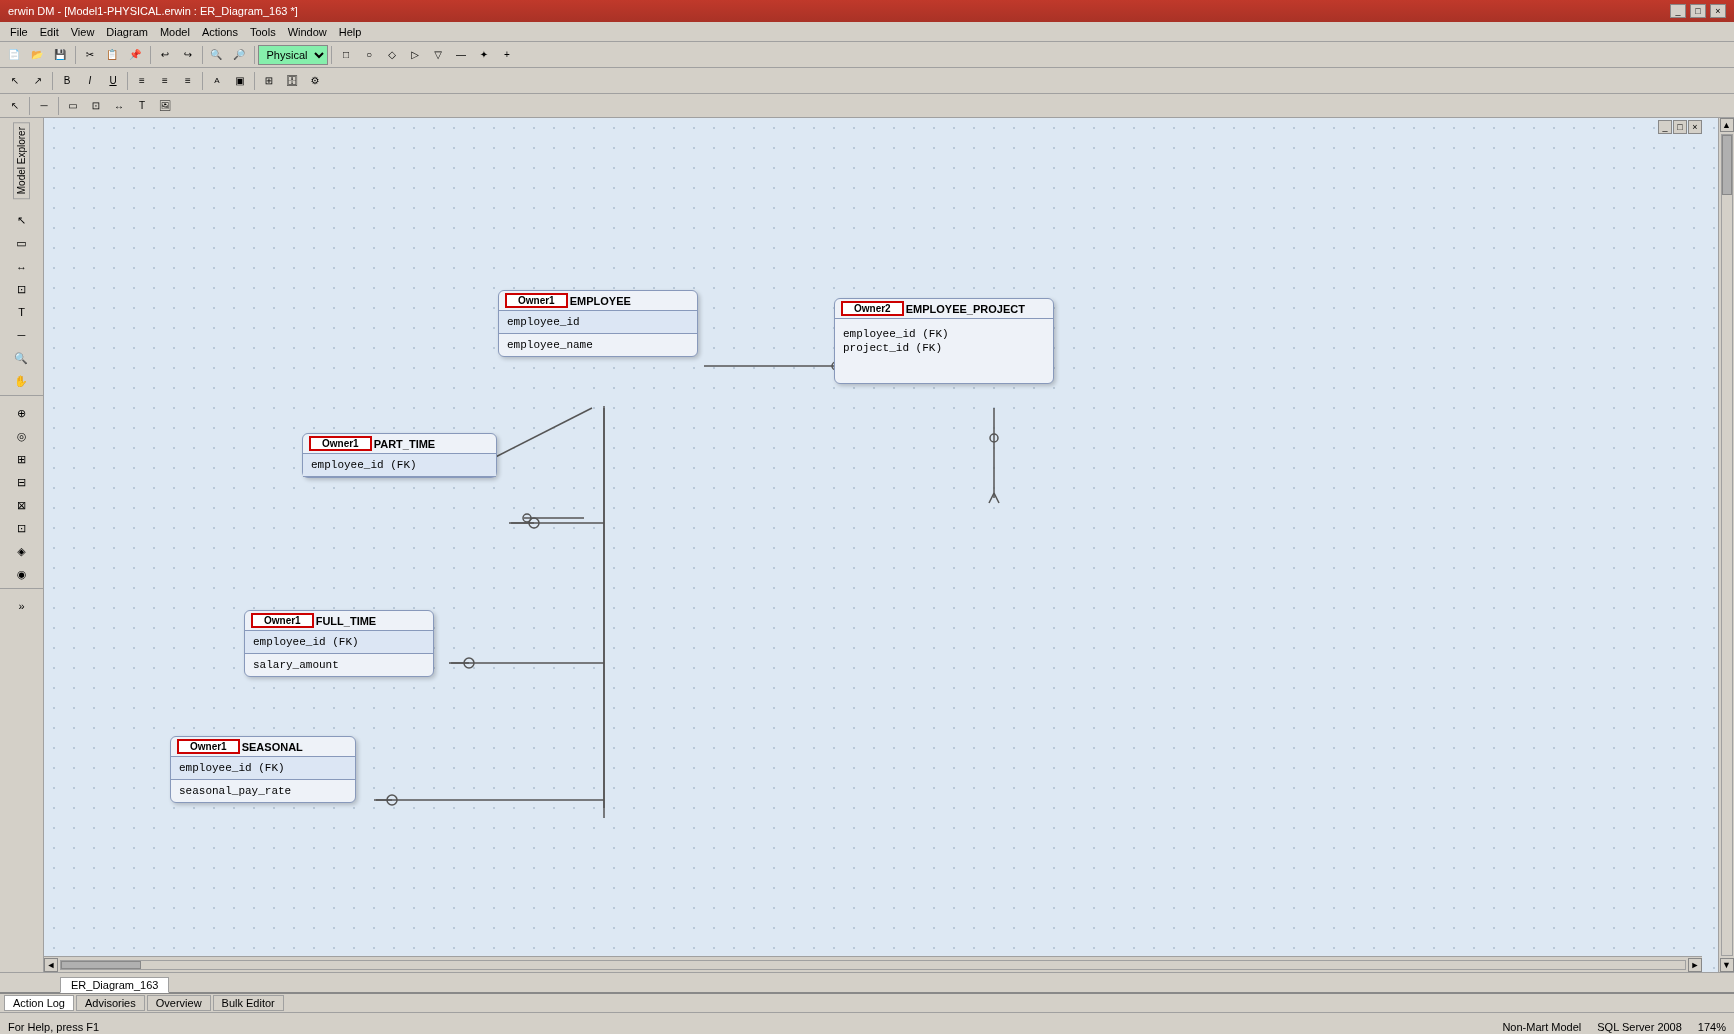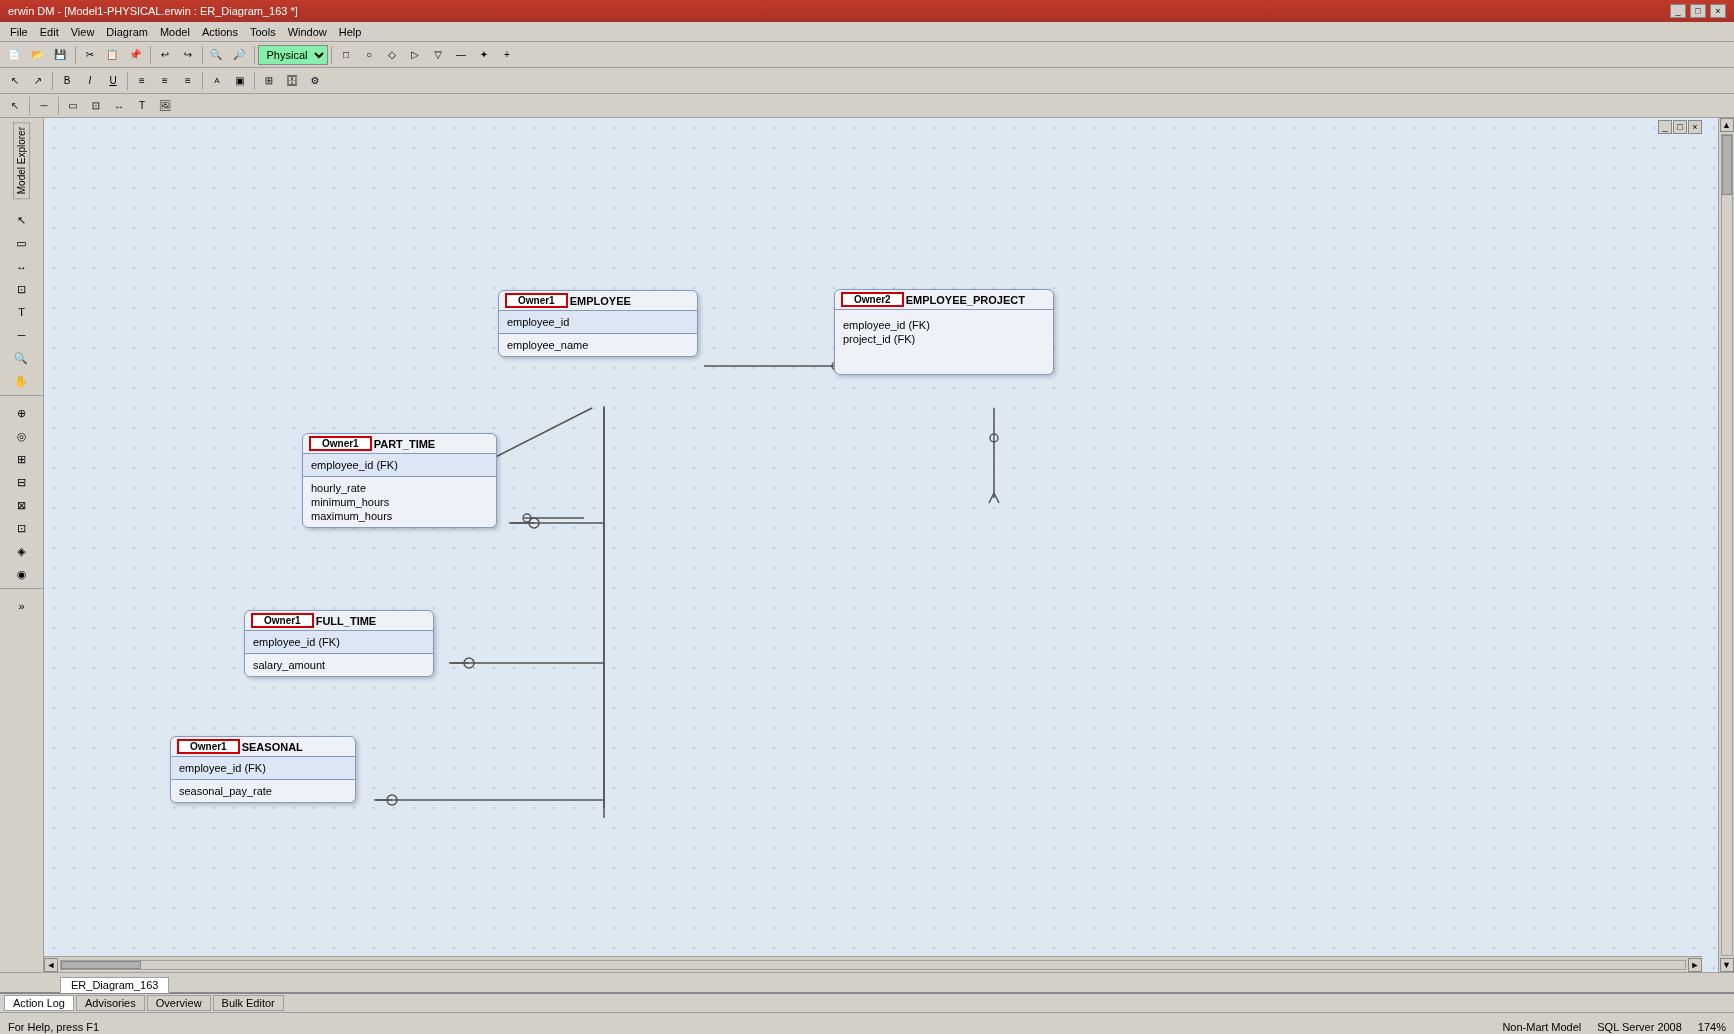--- a/index.html
+++ b/index.html
@@ -152,20 +152,21 @@
       background: #dce6f4;
       border-bottom: 1px solid #8899bb;
       padding: 4px 8px;
     }
     .er-table-body {
       padding: 4px 8px;
     }
     .er-field {
       padding: 1px 0;
       font-size: 11px;
+      font-family: Liberation Mono, monospace;
     }
 
     
     #connector-layer {
       position: absolute;
       top: 0; left: 0;
       width: 100%; height: 100%;
       pointer-events: none;
     }
 
@@ -393,44 +394,39 @@
         <span class="table-name">EMPLOYEE</span>
       </div>
       <div class="er-table-pk">
         <div class="er-field">employee_id</div>
       </div>
       <div class="er-table-body">
         <div class="er-field">employee_name</div>
       </div>
     </div>
 
-    <div class="er-table" style="left:790px; top:171px; min-width:220px;">
+    <div class="er-table" style="left:790px; top:180px; min-width:220px;">
       <div class="er-table-header">
         <span class="owner-badge">Owner2</span>
         <span class="table-name">EMPLOYEE_PROJECT</span>
       </div>
       <div class="er-table-body" style="padding: 8px 8px;">
         <div class="er-field">employee_id (FK)</div>
         <div class="er-field">project_id (FK)</div>
         <div style="height:20px;"></div>
       </div>
     </div>
 
     <div class="er-table" style="left:258px; top:315px; min-width:195px;">
       <div class="er-table-header">
         <span class="owner-badge">Owner1</span>
         <span class="table-name">PART_TIME</span>
       </div>
       <div class="er-table-pk">
         <div class="er-field">employee_id (FK)</div>
-      </div>
-      <div class="er-table-body">
-        <div class="er-field">hourly_rate</div>
-        <div class="er-field">minimum_hours</div>
-        <div class="er-field">maximum_hours</div>
       </div>
     </div>
 
     <div class="er-table" style="left:200px; top:492px; min-width:190px;">
       <div class="er-table-header">
         <span class="owner-badge">Owner1</span>
         <span class="table-name">FULL_TIME</span>
       </div>
       <div class="er-table-pk">
         <div class="er-field">employee_id (FK)</div>

